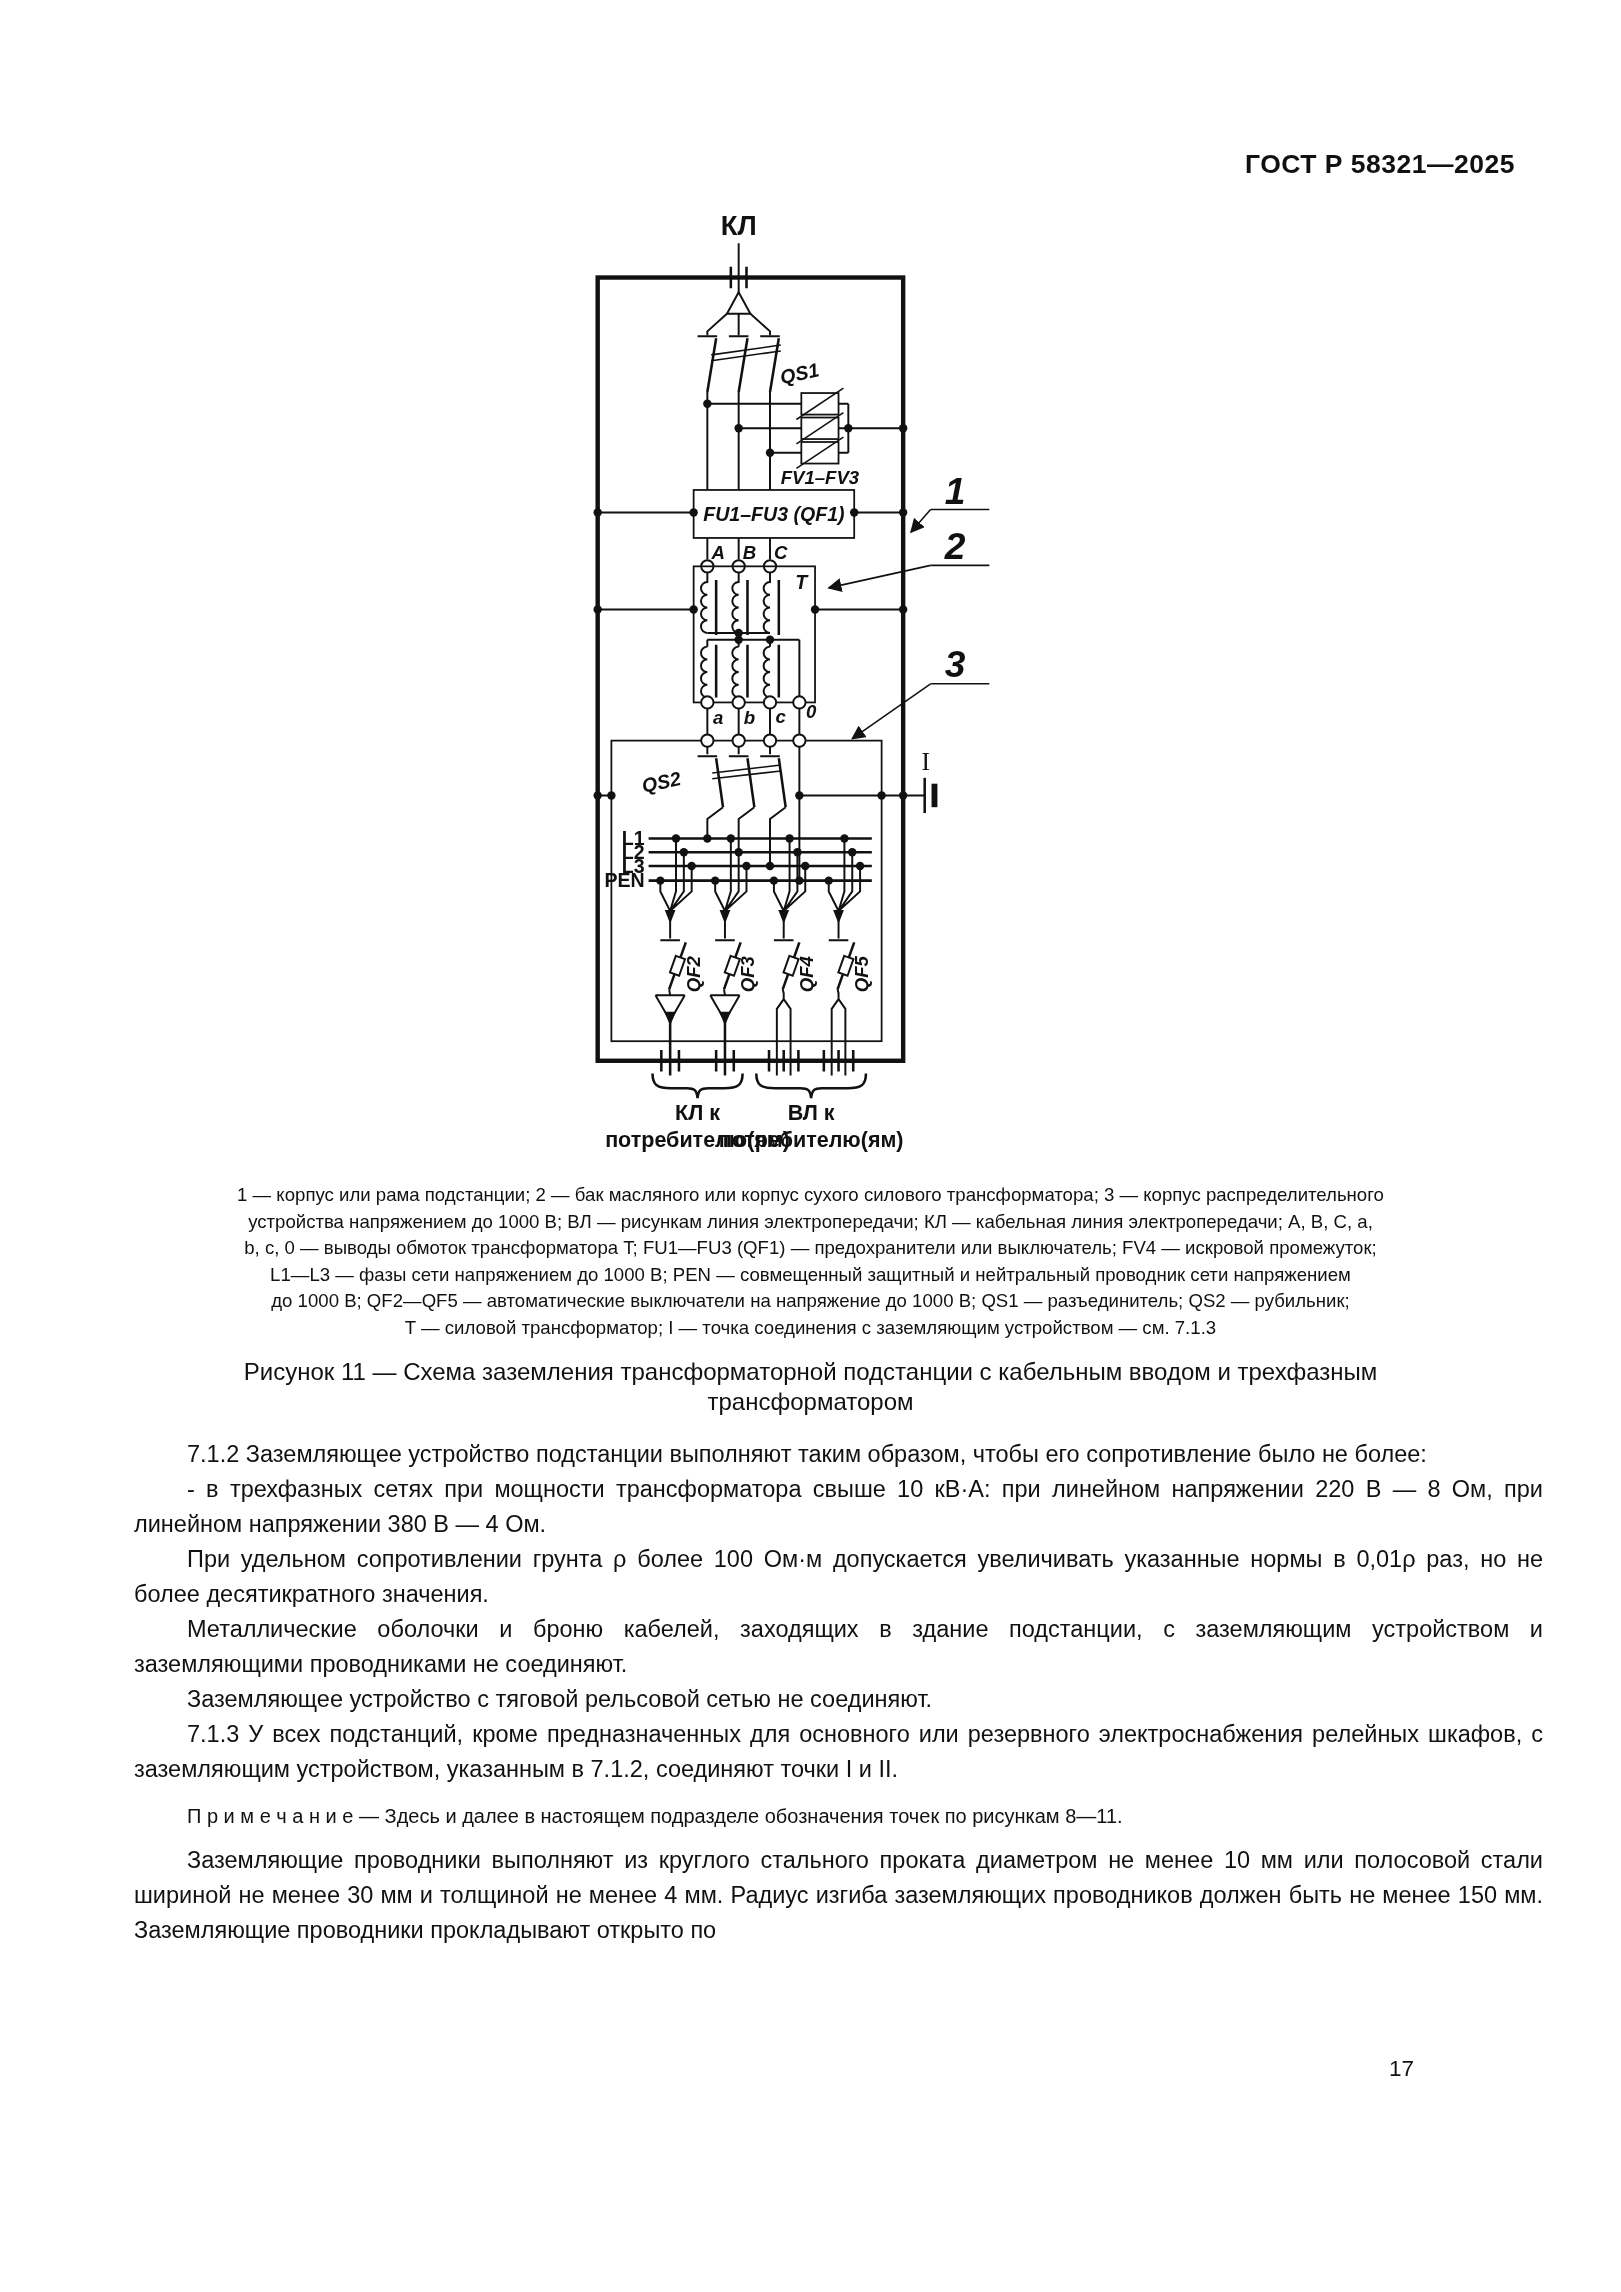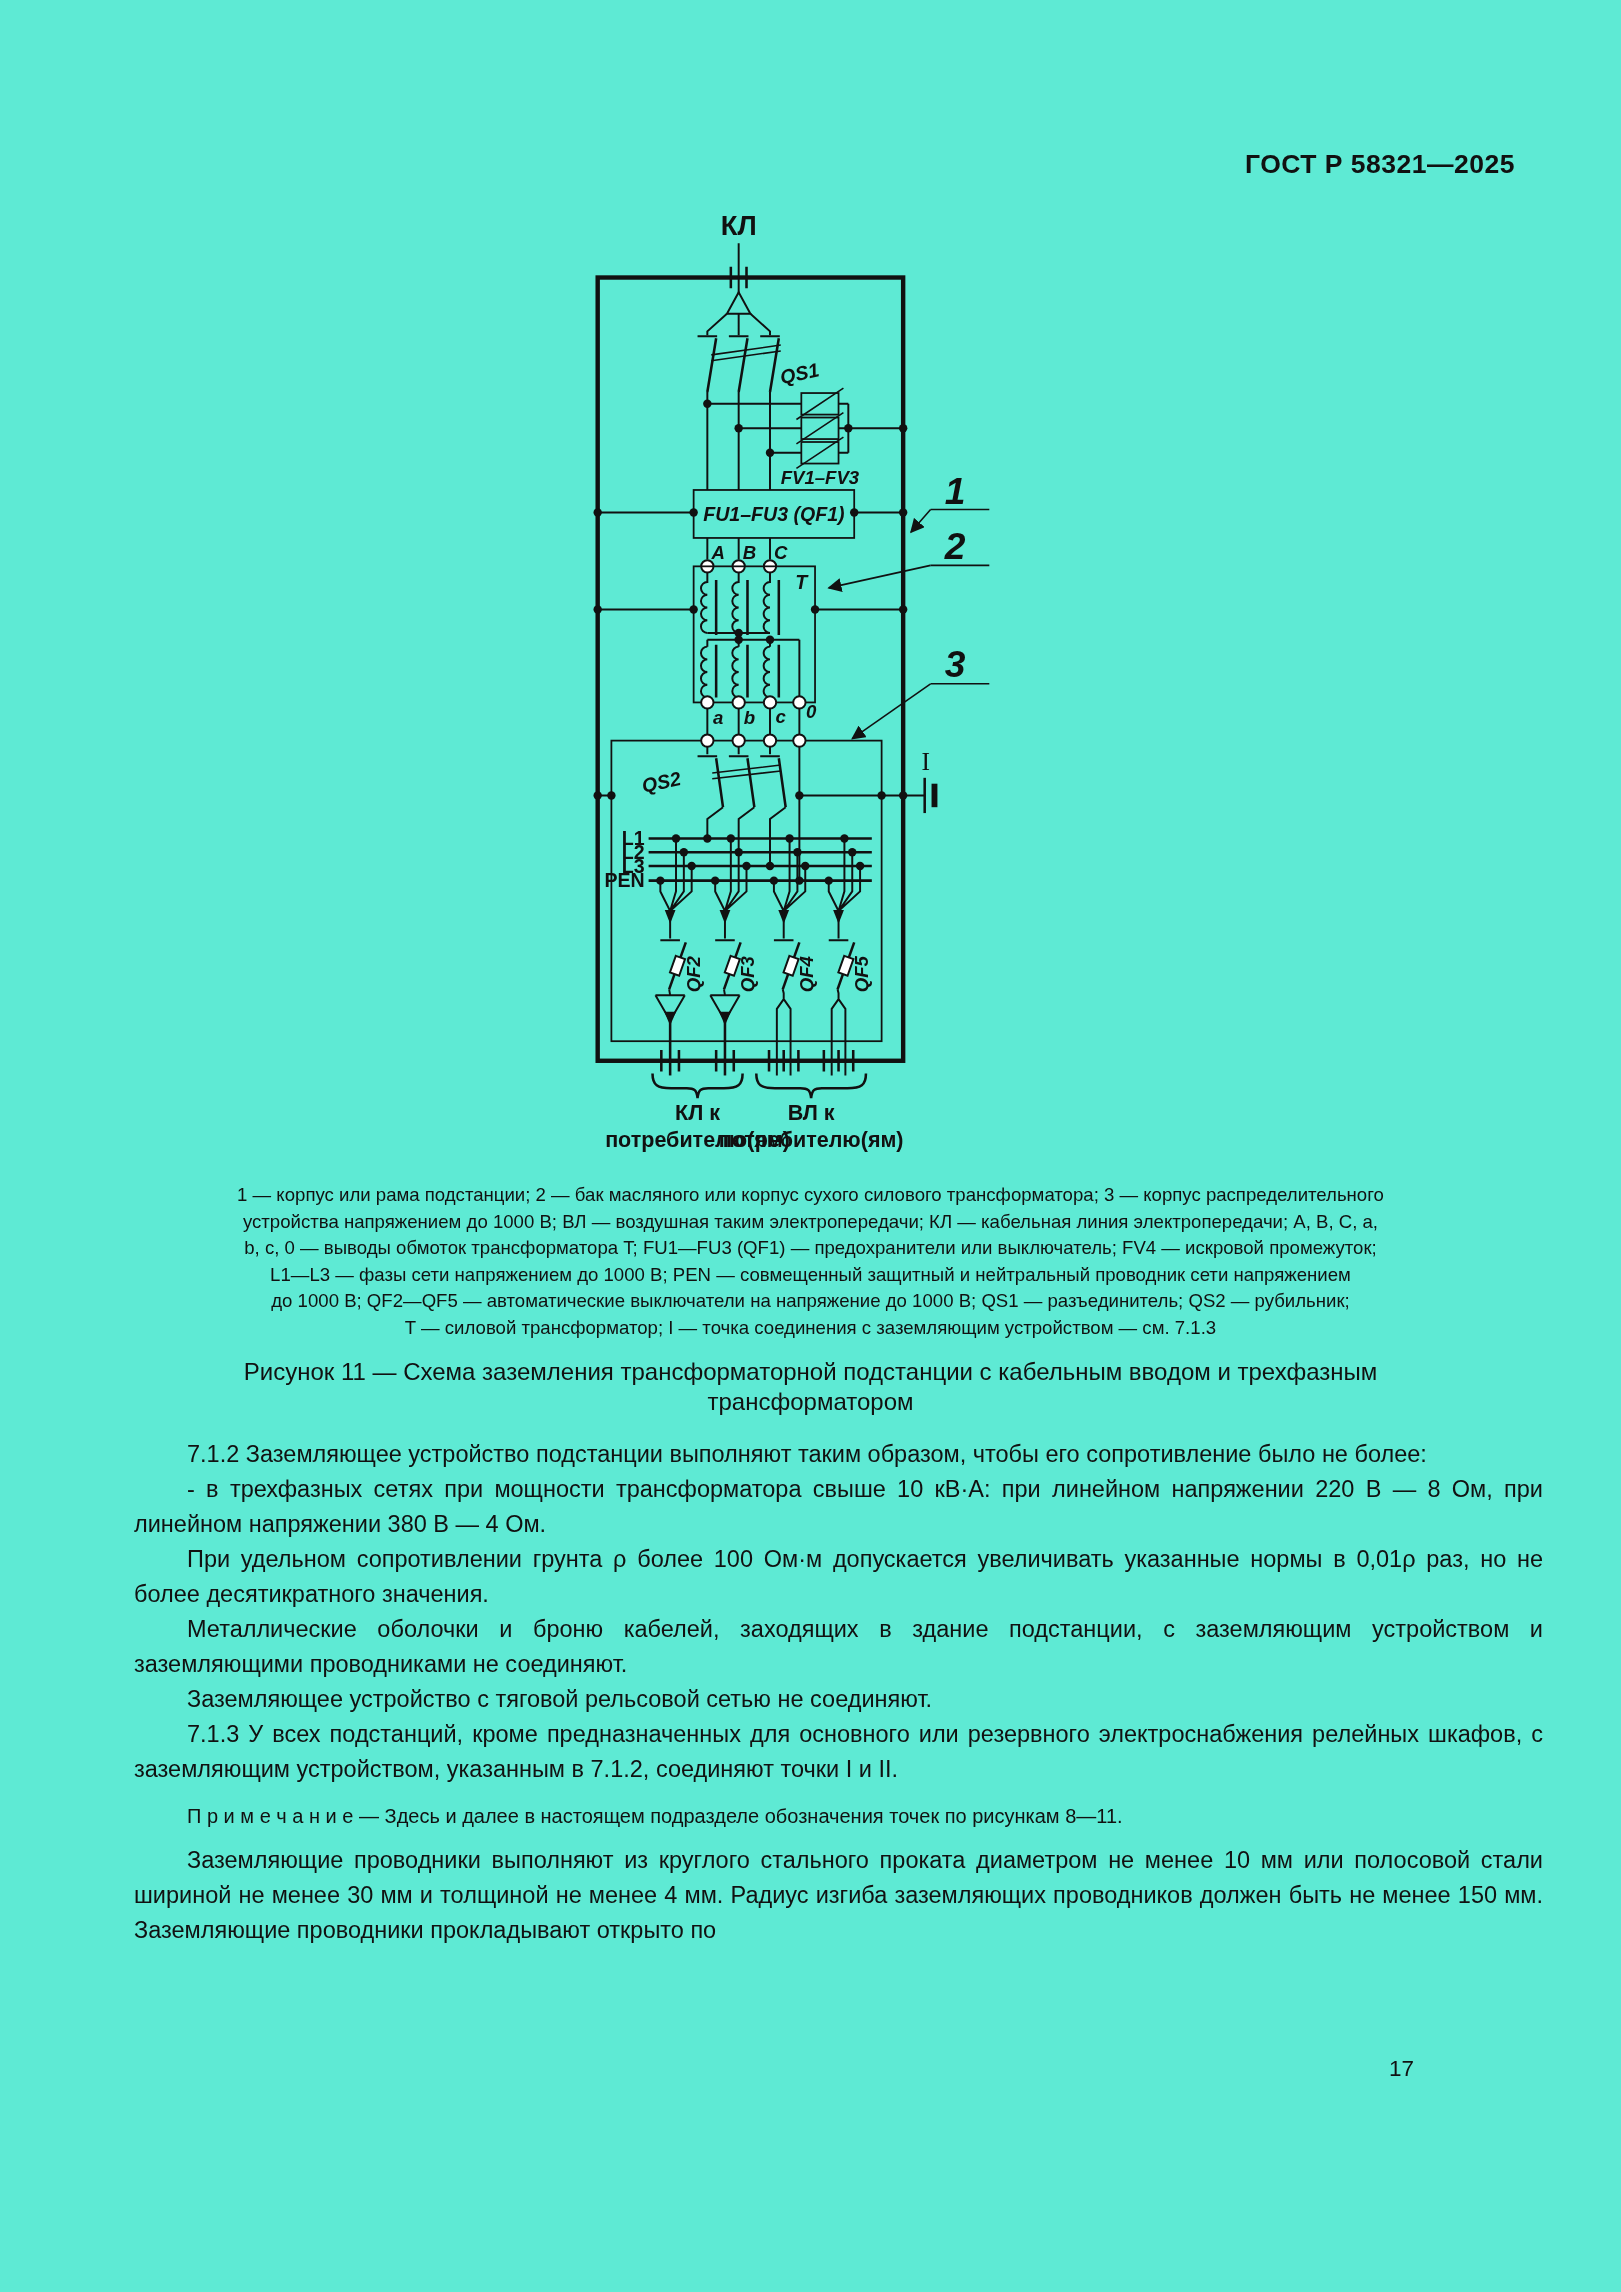--- a/index.html
+++ b/index.html
@@ -1,16 +1,16 @@
 <!DOCTYPE html>
 <html><head>
 <meta charset="utf-8">
 <style>
   html,body{margin:0;padding:0;background:#e8e8e8;}
-  #page{position:relative;width:1621px;height:2293px;background:#5eead4;margin:0 auto;
+  #page{position:relative;width:1621px;height:2293px;background:#ffffff;margin:0 auto;
         font-family:"Liberation Sans",sans-serif;color:#111;overflow:hidden;}
   #doc-header{position:absolute;left:106px;top:149px;width:1409px;text-align:right;
         font-size:26.5px;font-weight:bold;letter-spacing:0.5px;}
   #schematic{position:absolute;left:583px;top:191px;}
   svg .ln{fill:none;stroke:#111;stroke-width:2;}
   svg .thin{fill:none;stroke:#111;stroke-width:1.6;}
   svg .thick{fill:none;stroke:#111;stroke-width:2.6;}
   svg .wall{fill:none;stroke:#111;stroke-width:4.5;}
   svg .dot{fill:#111;stroke:none;}
   svg .term{fill:#fff;stroke:#111;stroke-width:2;}
@@ -259,21 +259,21 @@
     </g>
     <g>
       <text class="t-call" x="975" y="691" text-anchor="middle">3</text>
       <path class="thin" d="M950,698 H1010"></path>
       <path class="thin" d="M950,698 L870,754" marker-end="url(#arr)"></path>
     </g>
   </svg>
 
   <div id="legend">
     <div class="lg-line">1 — корпус или рама подстанции; 2 — бак масляного или корпус сухого силового трансформатора; 3 — корпус распределительного</div>
-    <div class="lg-line">устройства напряжением до 1000 В; ВЛ — воздушная таким электропередачи; КЛ — кабельная линия электропередачи; A, B, C, a,</div>
+    <div class="lg-line">устройства напряжением до 1000 В; ВЛ — рисункам линия электропередачи; КЛ — кабельная линия электропередачи; A, B, C, a,</div>
     <div class="lg-line">b, c, 0 — выводы обмоток трансформатора T; FU1—FU3 (QF1) — предохранители или выключатель; FV4 — искровой промежуток;</div>
     <div class="lg-line">L1—L3 — фазы сети напряжением до 1000 В; PEN — совмещенный защитный и нейтральный проводник сети напряжением</div>
     <div class="lg-line">до 1000 В; QF2—QF5 — автоматические выключатели на напряжение до 1000 В; QS1 — разъединитель; QS2 — рубильник;</div>
     <div class="lg-line">T — силовой трансформатор; I — точка соединения с заземляющим устройством — см. 7.1.3</div>
   </div>
 
   <div id="figcaption">
     <div>Рисунок 11 — Схема заземления трансформаторной подстанции с кабельным вводом и трехфазным</div>
     <div>трансформатором</div>
   </div>

